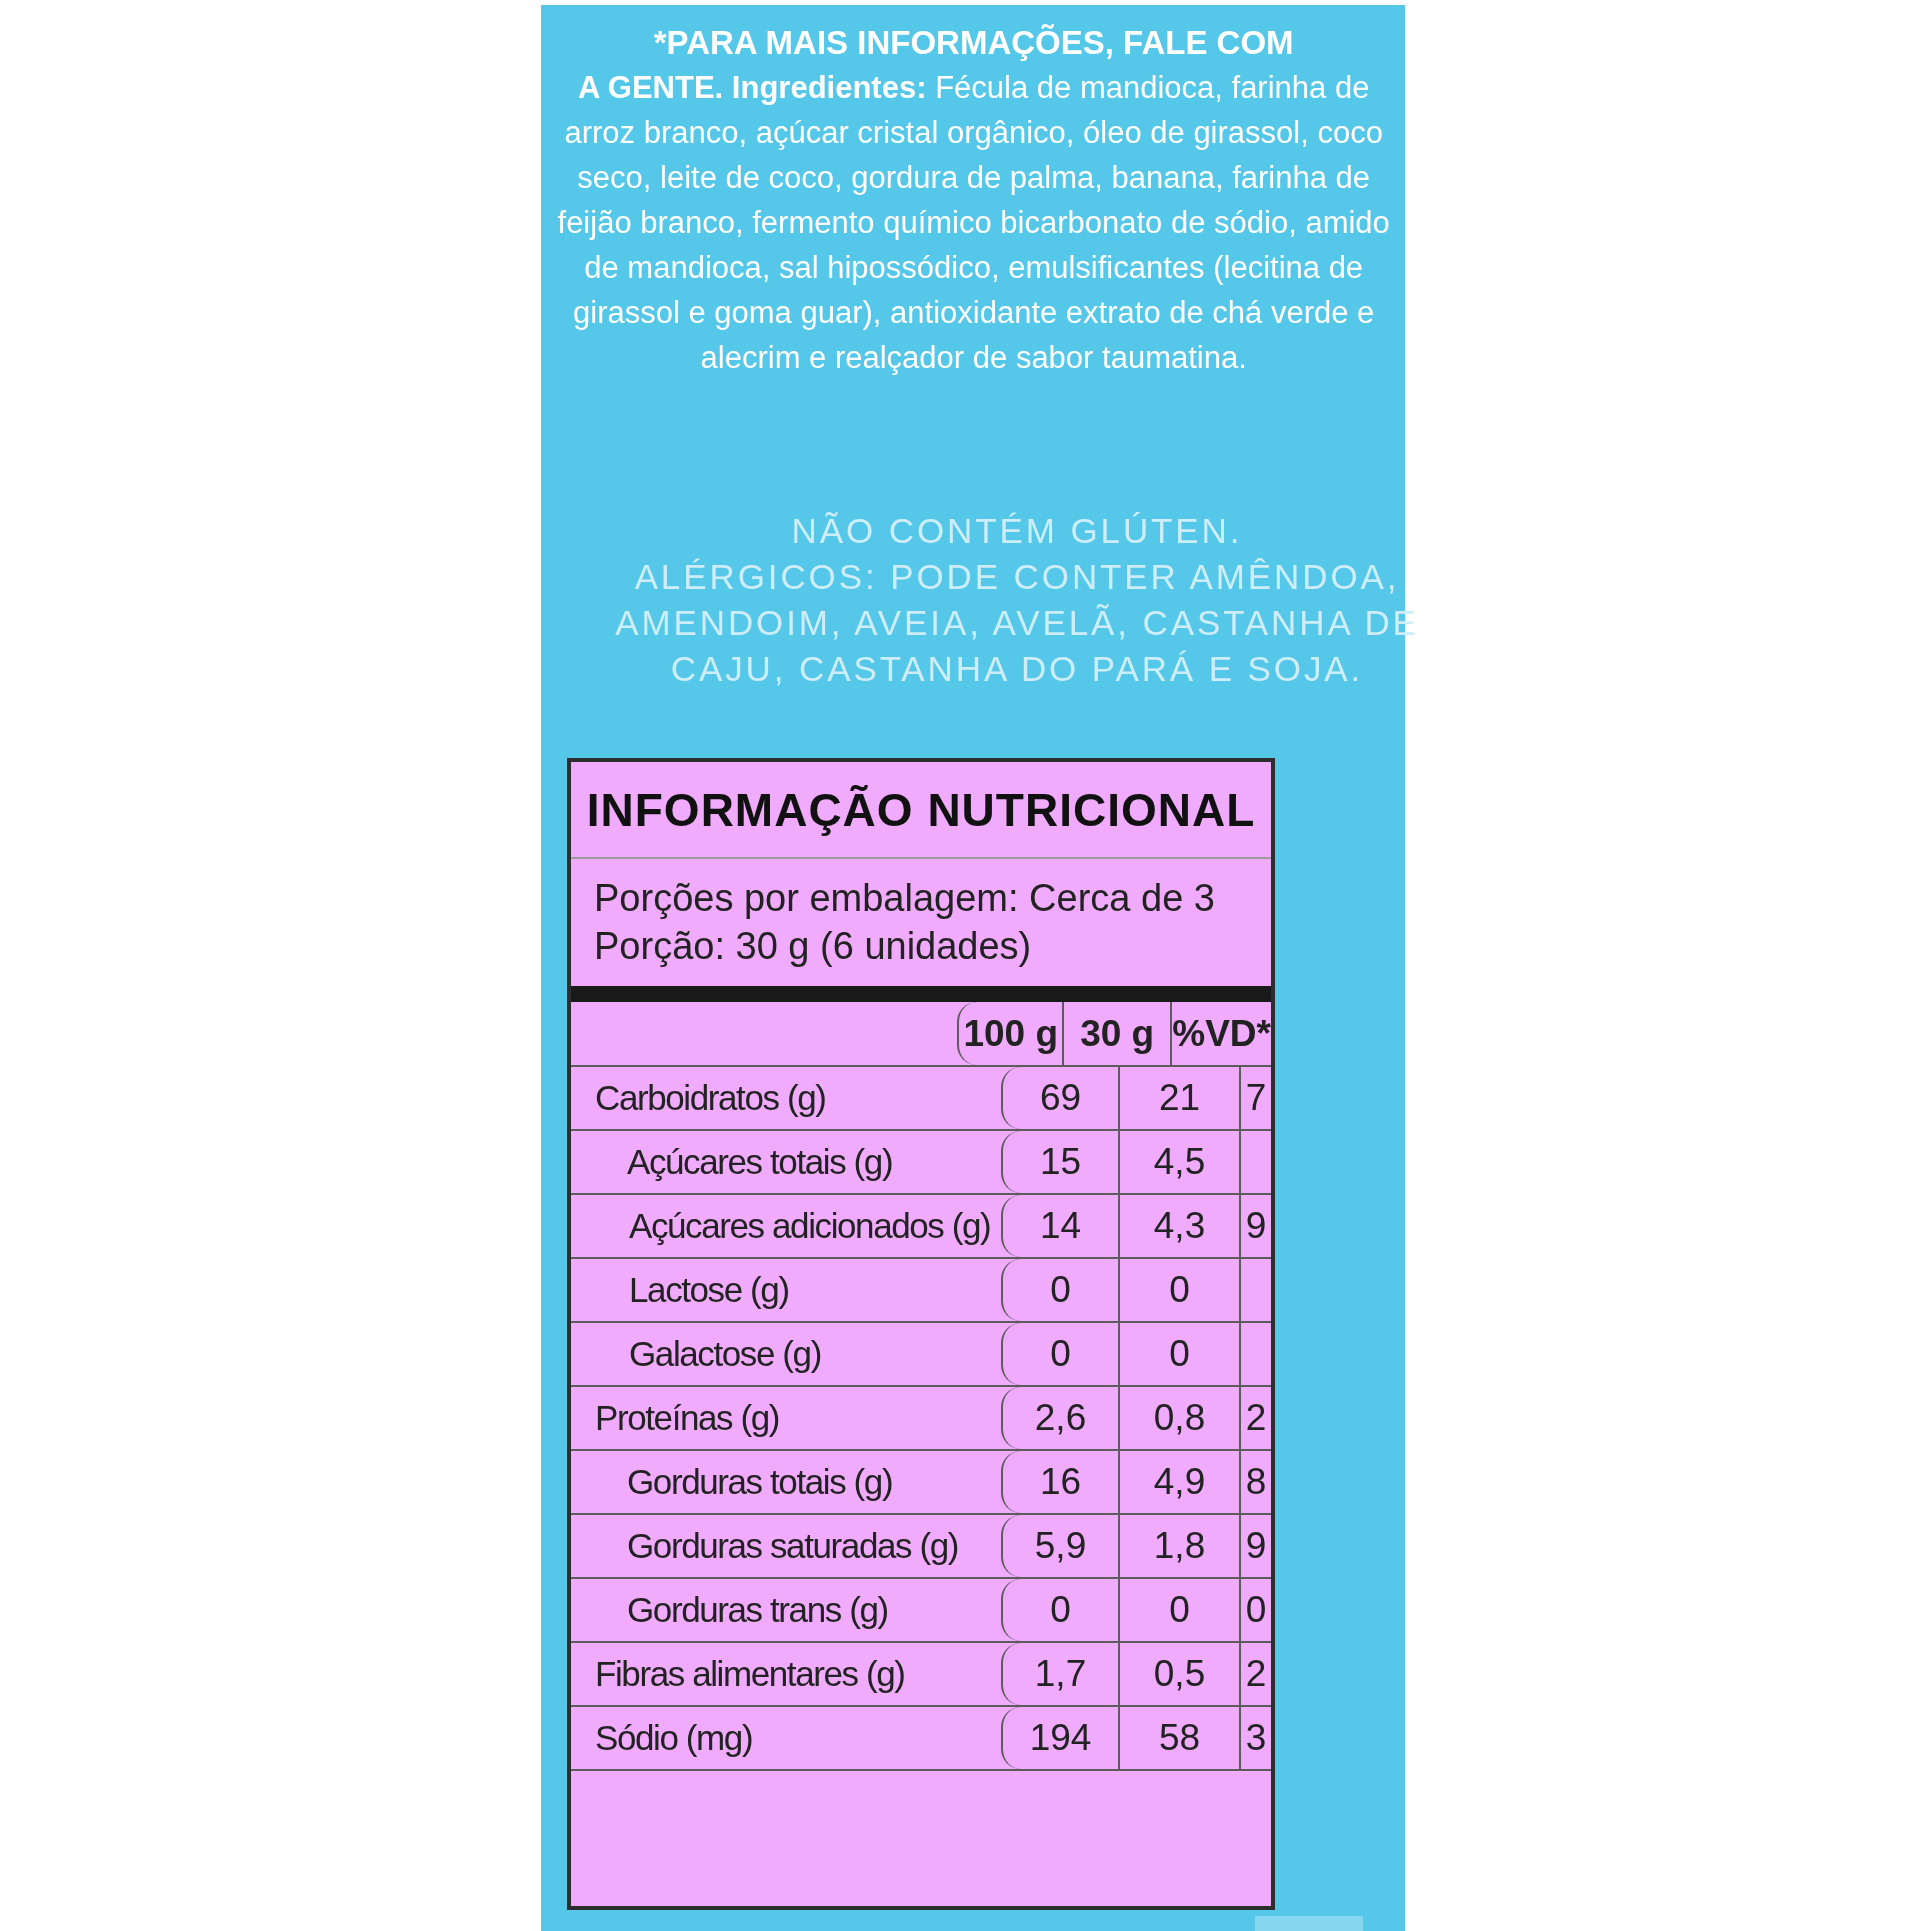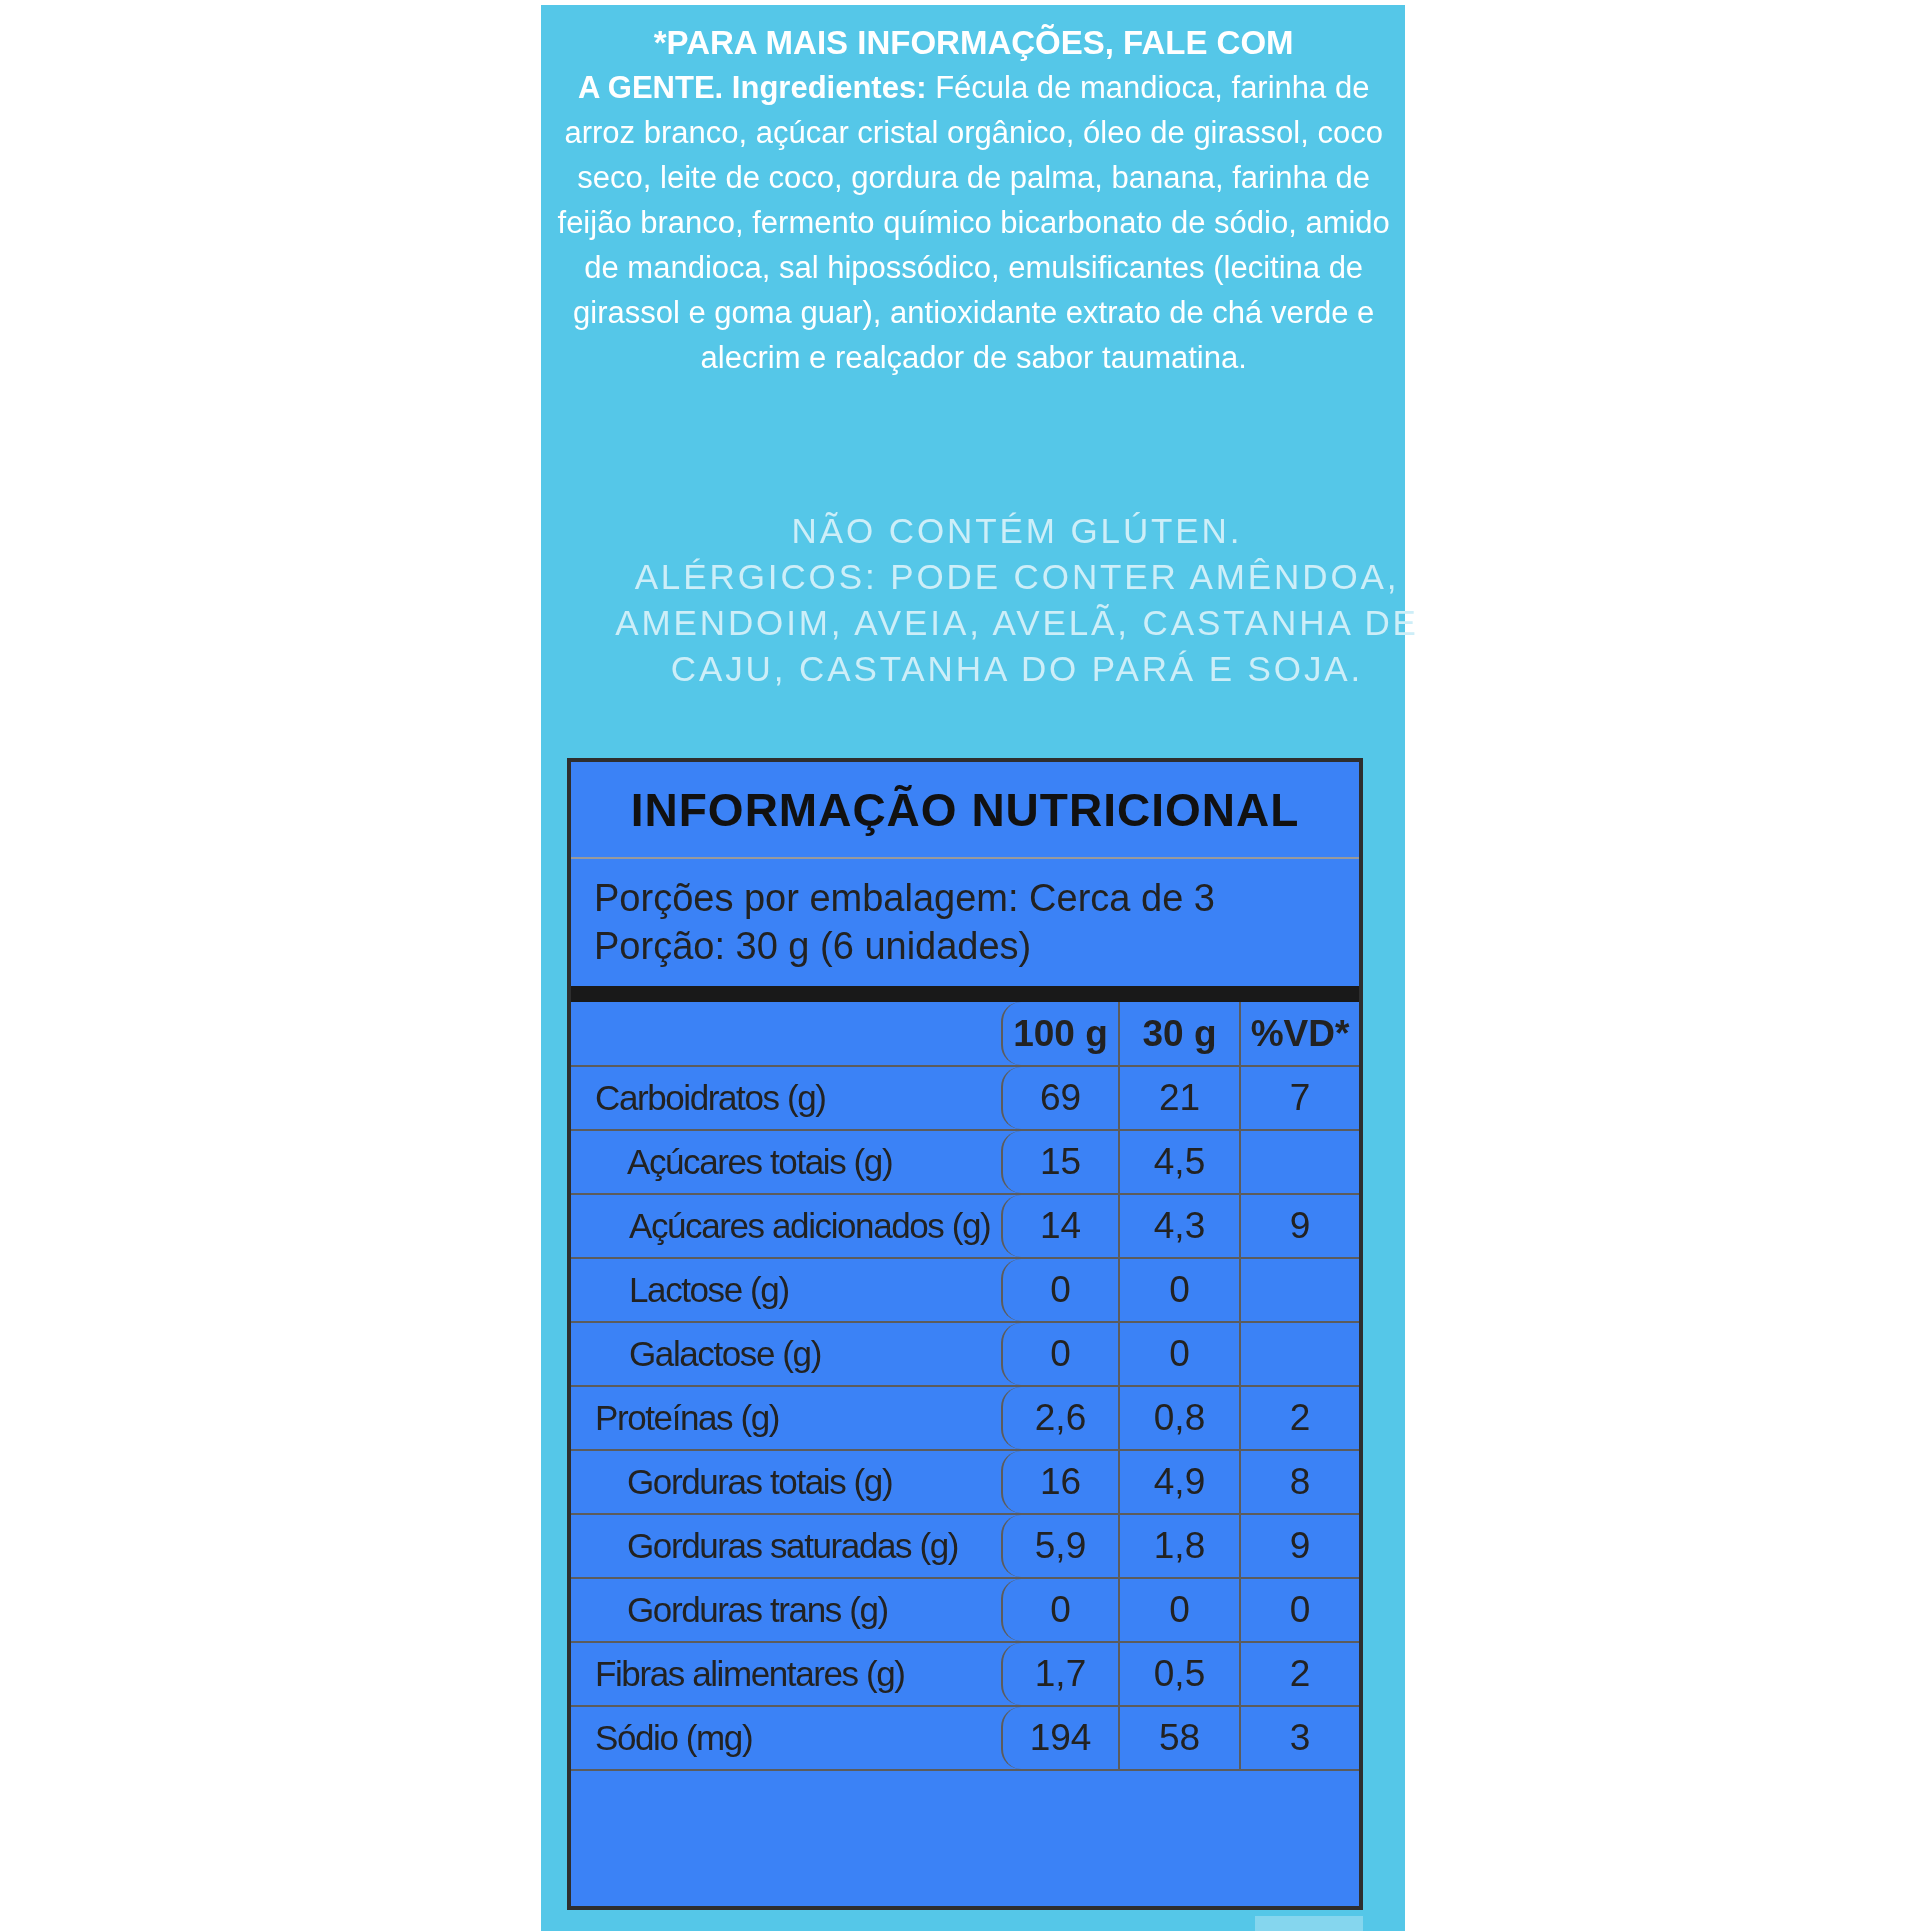--- a/index.html
+++ b/index.html
@@ -10,21 +10,21 @@
   .blue-panel{position:absolute;left:541px;top:4.8px;width:864px;height:1926px;background:#55c7e8;}
   .ingredients{position:absolute;top:15.4px;left:7.7px;width:850px;margin:0;text-align:center;
                color:#ffffff;font-size:31px;line-height:45px;}
   .ingredients .b{font-weight:bold;}
   .intro-line{display:block;font-weight:bold;font-size:33px;}
   .allergens{position:absolute;top:503px;left:0;width:100%;text-align:center;color:#cdeef8;
              font-size:35px;line-height:46px;letter-spacing:2.9px;font-weight:400;margin-left:44px;}
   .corner-patch{position:absolute;left:714px;bottom:0;width:108px;height:14.5px;background:#85d6ee;}
 
   
-  .nutri-table{position:absolute;left:567px;top:758px;width:796px;height:1152px;background:#3b82f6;
+  .nutri-table{position:absolute;left:567px;top:758px;width:708px;height:1152px;background:#f0abfc;
                border:4.8px solid #2e2e2e;box-sizing:border-box;color:#222222;}
   .nt-title{height:95px;display:flex;align-items:center;justify-content:center;
             font-weight:bold;font-size:46px;letter-spacing:1px;color:#111;}
   .nt-divider{height:0;border-top:2.9px solid #9a9a9a;}
   .nt-serving{padding:15.4px 9.7px 11.6px 23px;font-size:38px;line-height:48px;}
   .nt-blackbar{height:16.4px;background:#191919;margin-top:3.9px;}
   .nt-row{display:flex;height:64px;border-bottom:2.9px solid #5c5c5c;box-sizing:border-box;}
   .nt-row.header{height:65px;font-weight:bold;}
   .cell{display:flex;align-items:center;box-sizing:border-box;font-size:37px;}
   .cell.c0{width:430px;padding-left:24px;font-size:35px;letter-spacing:-1.4px;}

